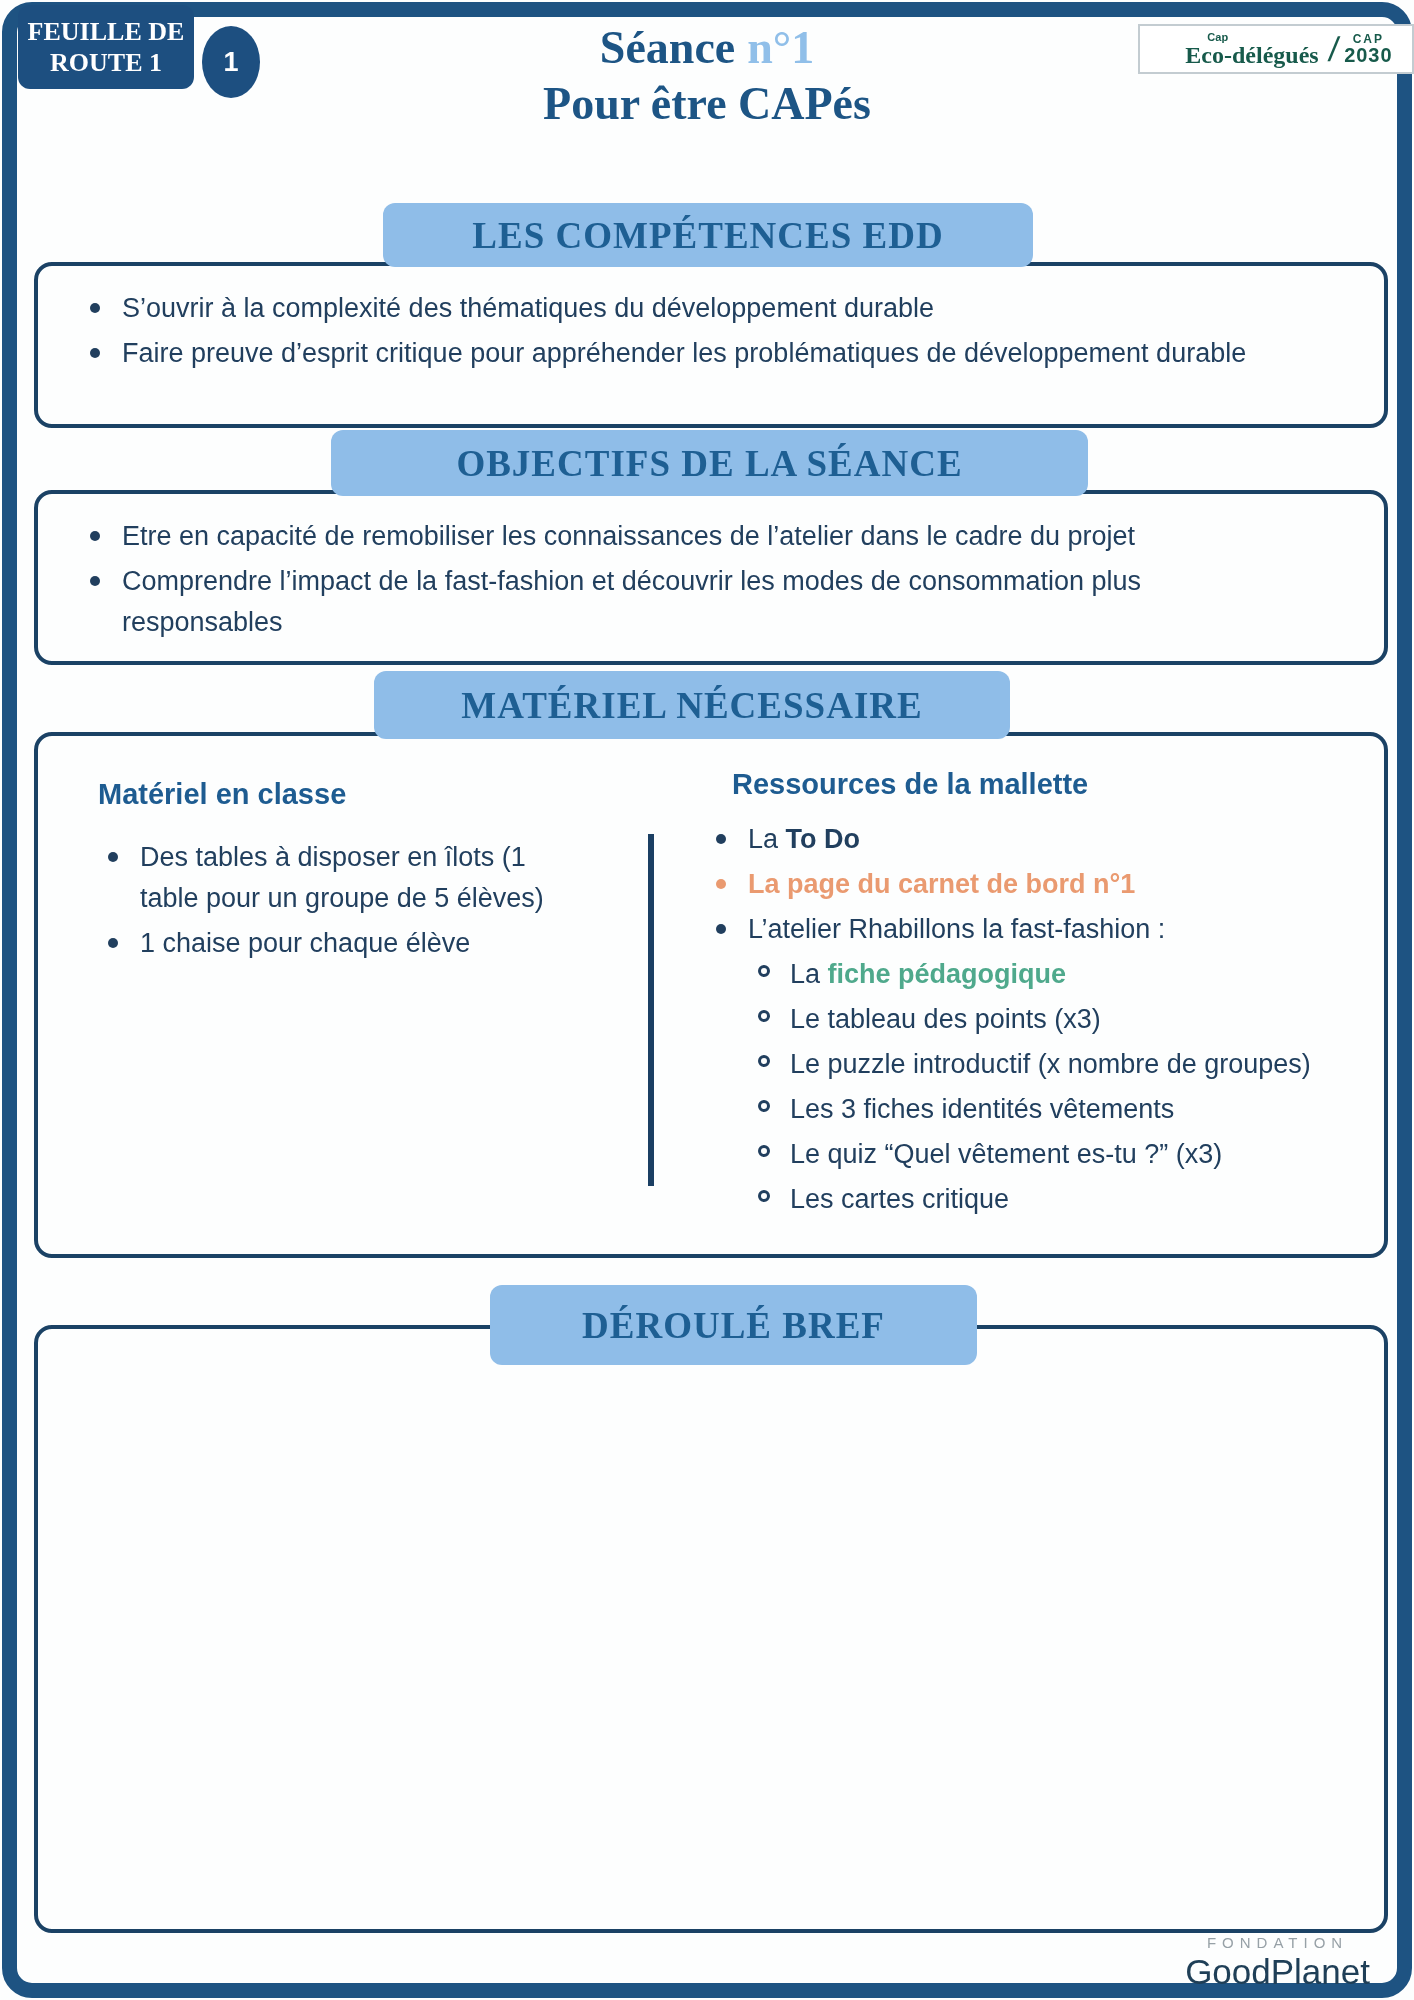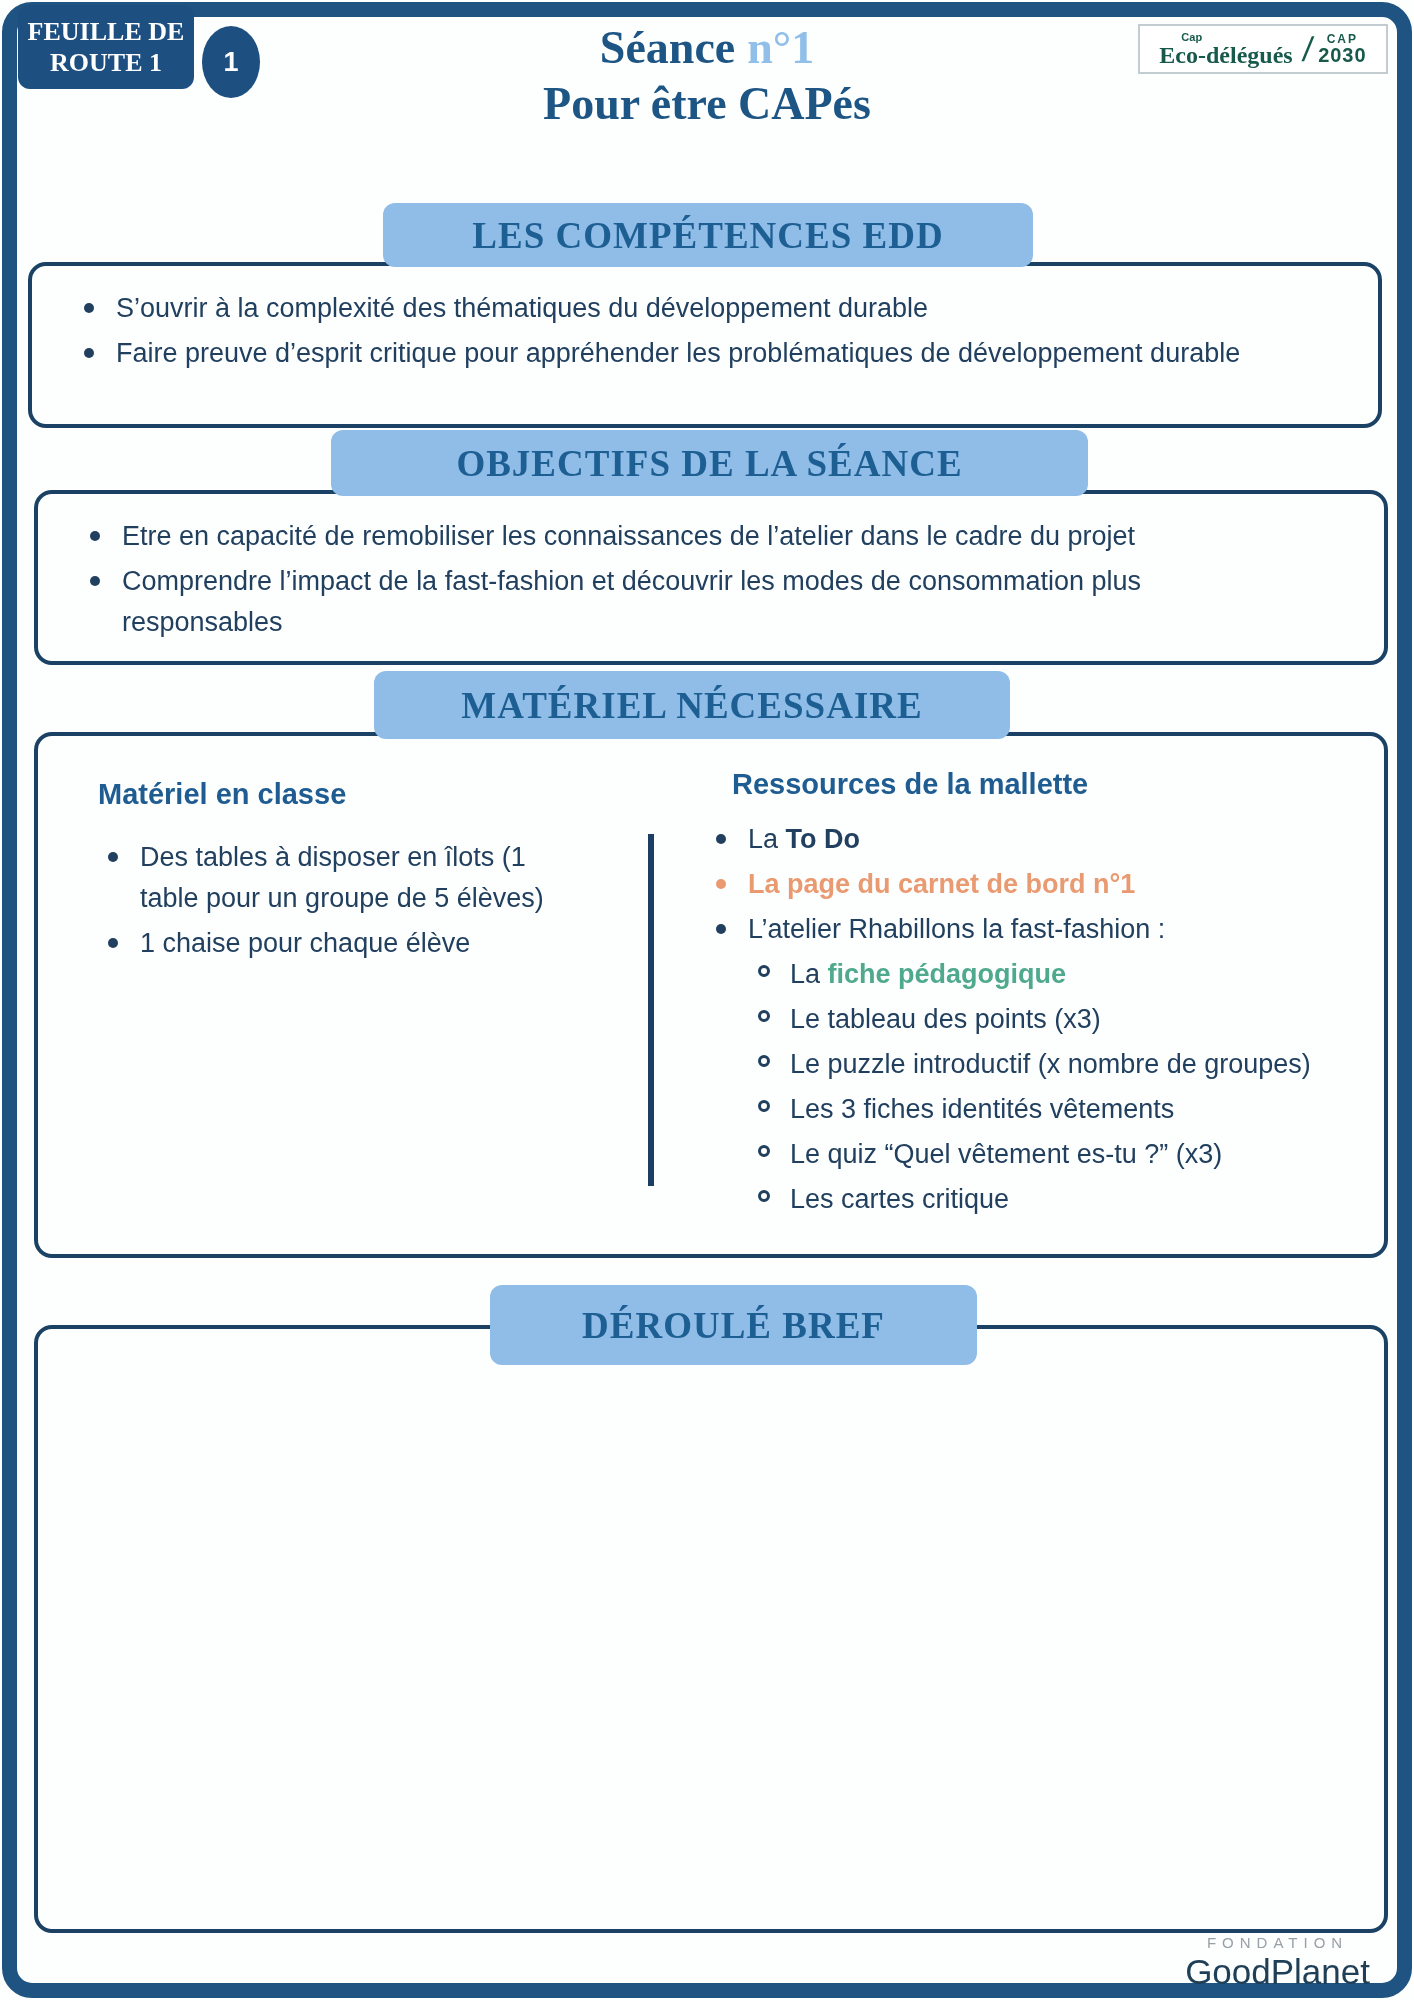--- a/index.html
+++ b/index.html
@@ -12,21 +12,21 @@
   
   .badge{position:absolute;left:18px;top:5px;width:176px;height:84px;background:#1d4f80;border-radius:12px;
     display:flex;flex-direction:column;justify-content:center;align-items:center;
     color:#fff;font-family:"Liberation Serif",serif;font-weight:bold;font-size:26px;line-height:31px;text-align:center;}
   .num-circle{position:absolute;left:202px;top:26px;width:58px;height:72px;border-radius:50%;background:#1d4f80;
     display:flex;align-items:center;justify-content:center;color:#fff;font-weight:bold;font-size:27px;}
   .title{position:absolute;left:0;top:20px;width:1414px;text-align:center;
     font-family:"Liberation Serif",serif;font-weight:bold;font-size:46px;line-height:56px;color:#1d5585;}
   .title .n1{color:#90bfe9;margin-left:12px;}
   .logo{position:absolute;left:1138px;top:24px;width:246px;height:46px;background:#fff;border:2px solid #c3ccd1;
-    display:flex;align-items:center;justify-content:center;color:#175a4b;}
+    display:flex;align-items:center;justify-content:center;color:#175a4b;padding-left:26px;}
   .logo .col{display:flex;flex-direction:column;align-items:flex-start;line-height:1;}
   .logo .cap-small{font-size:11px;font-weight:bold;margin-left:22px;}
   .logo .name{font-family:"Liberation Serif",serif;font-weight:bold;font-size:24px;text-align:right;}
   .logo .slash{font-size:34px;font-weight:normal;margin:0 6px 0 10px;color:#175a4b;transform:skewX(-8deg);}
   .logo .col2{display:flex;flex-direction:column;align-items:center;line-height:1;}
   .logo .cap-right{font-size:12px;font-weight:bold;letter-spacing:2px;}
   .logo .year{font-size:20px;font-weight:bold;letter-spacing:1px;}
 
   
   .section-bar{position:absolute;background:#8fbde8;border-radius:12px;display:flex;align-items:center;justify-content:center;
@@ -87,21 +87,21 @@
       <span class="name">Eco-délégués</span>
     </div>
     <span class="slash">/</span>
     <div class="col2">
       <span class="cap-right">CAP</span>
       <span class="year">2030</span>
     </div>
   </div>
 
   <div class="section-bar" style="left:383px;top:203px;width:650px;height:64px;">LES COMPÉTENCES EDD</div>
-  <div class="section-box" style="left:28px;top:262px;width:1346px;height:158px;text-align:right;">
+  <div class="section-box" style="left:34px;top:262px;width:1346px;height:158px;text-align:right;">
     <div class="bullets">
       <div class="b-row">
         <span class="b-dot"></span>
         <span class="b-text">S’ouvrir à la complexité des thématiques du développement durable</span>
       </div>
       <div class="b-row">
         <span class="b-dot"></span>
         <span class="b-text">Faire preuve d’esprit critique pour appréhender les problématiques de développement durable</span>
       </div>
     </div>

